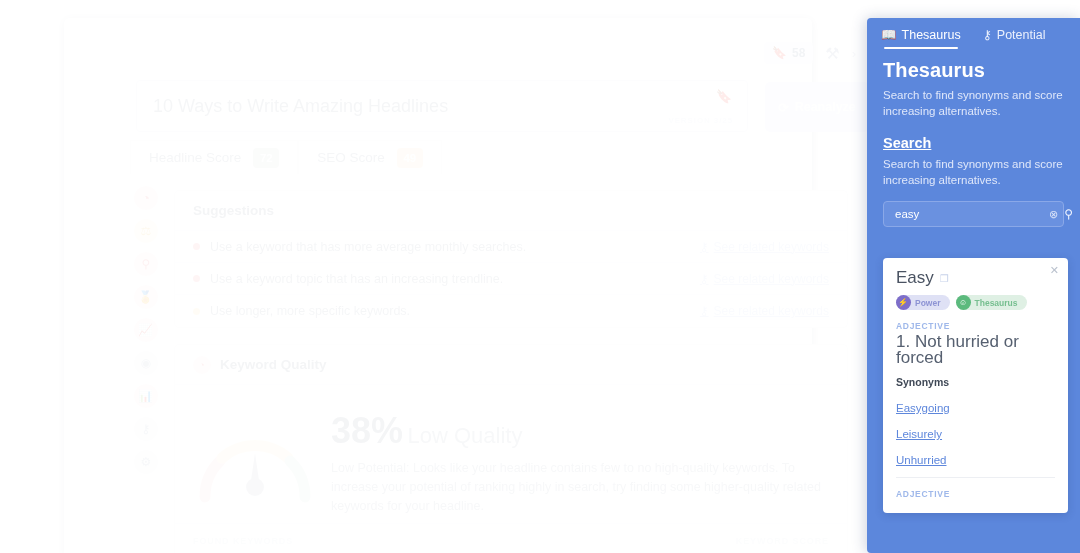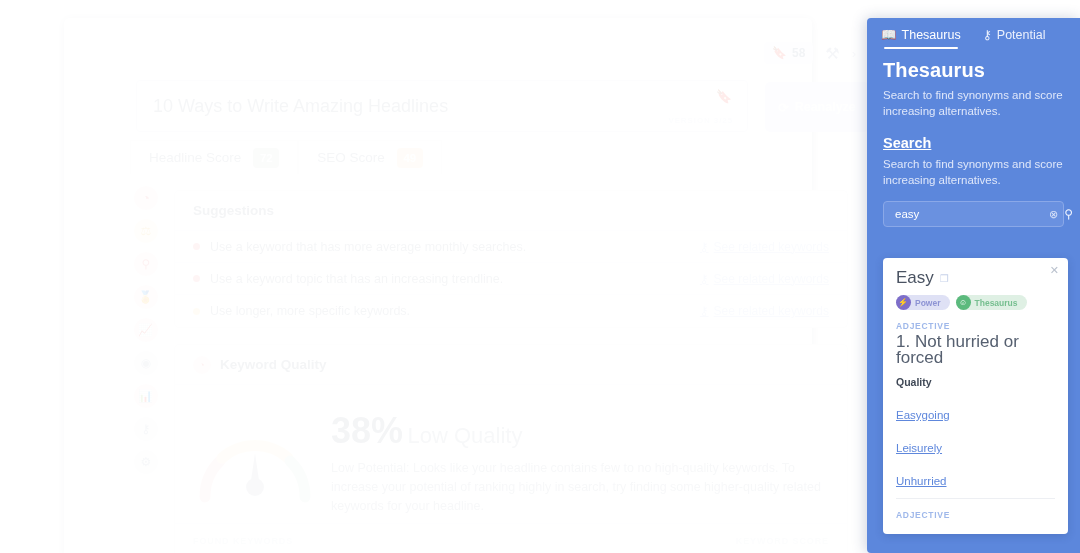--- a/index.html
+++ b/index.html
@@ -165,21 +165,21 @@
   .tag-ic{
     width:15px; height:15px; border-radius:50%; margin-right:4px;
     display:flex; align-items:center; justify-content:center;
     color:#fff; font-size:8px;
   }
   .ic-power{ background:#7d6ec9; } .ic-positive{ background:#5cba7d; }
 
   .pos{ margin-top:11px; font-size:8.5px; letter-spacing:.7px; color:#9fb8ea; font-weight:700; }
   .defn{ margin-top:3px; font-size:17px; color:#566070; line-height:16px; }
   .syn-h{ margin-top:10px; font-size:10.5px; font-weight:700; color:#3f4856; }
-  .syn{ display:block; margin-top:21px; font-size:11.5px; color:#5e87dc; text-decoration:underline; }
+  .syn{ display:block; margin-top:14px; font-size:11.5px; color:#5e87dc; text-decoration:underline; }
   .rdiv{ margin-top:11px; border-top:1px solid #edeff3; }
 </style>
 </head>
 <body>
 
 <div id="screen">
 
   <div id="app-dim">
     <div class="app-card">
 
@@ -323,21 +323,21 @@
           <span>Power</span>
         </div>
         <div class="tag tag-positive">
           <span class="tag-ic ic-positive">☺</span>
           <span>Thesaurus</span>
         </div>
       </div>
 
       <div class="pos">ADJECTIVE</div>
       <div class="defn">1. Not hurried or forced</div>
-      <div class="syn-h">Quality</div>
+      <div class="syn-h">Synonyms</div>
       <a class="syn" href="#">Easygoing</a>
       <a class="syn" href="#">Leisurely</a>
       <a class="syn" href="#">Unhurried</a>
 
       <div class="rdiv"></div>
 
       <div class="pos">ADJECTIVE</div>
     </div>
 
   </div>

